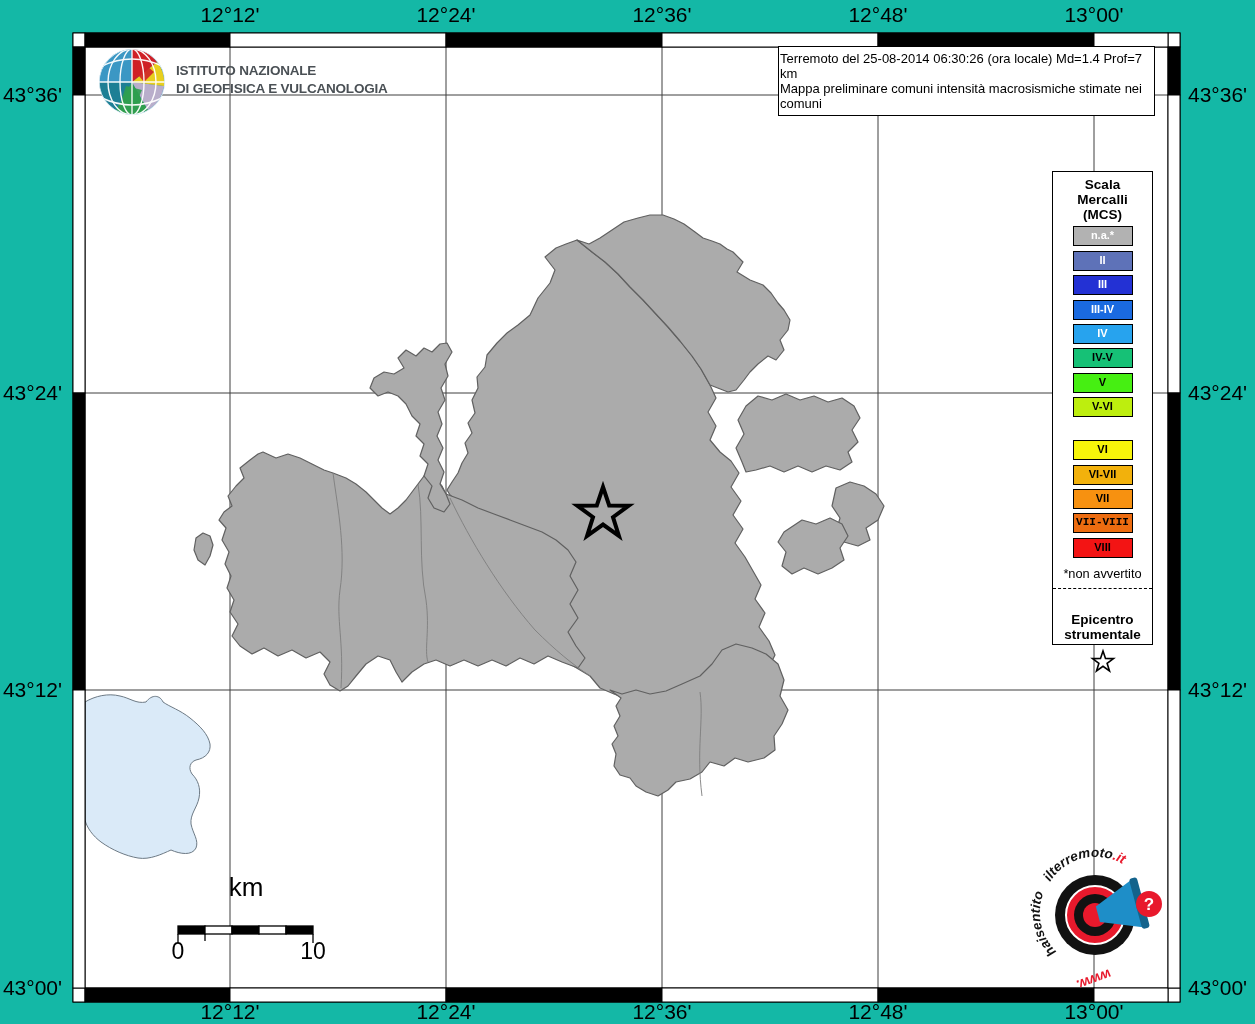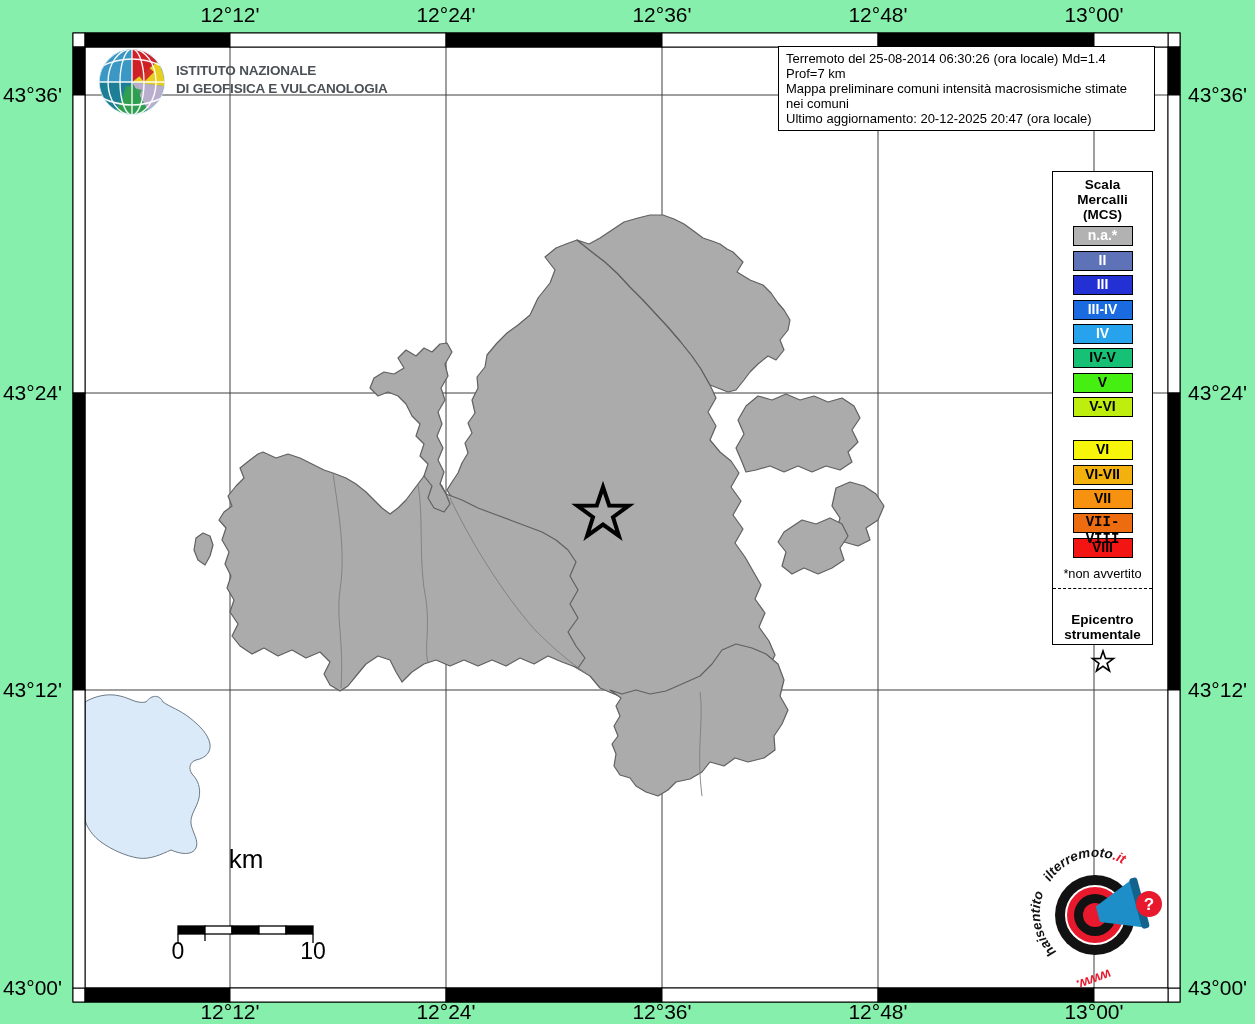--- a/index.html
+++ b/index.html
@@ -1,36 +1,36 @@
 <!DOCTYPE html>
 <html><head>
 <meta charset="utf-8">
 <style>
   html,body{margin:0;padding:0;background:#fff;}
   *{box-sizing:border-box;}
-  #canvas{position:relative;width:1255px;height:1024px;background:#86efac;
+  #canvas{position:relative;width:1255px;height:1024px;background:#14b8a6;
           font-family:"Liberation Sans",sans-serif;overflow:hidden;}
   #mapsvg{position:absolute;left:0;top:0;}
   .ax{position:absolute;font-size:21px;color:#000;white-space:nowrap;}
   .ax.t,.ax.b{width:124px;text-align:center;}
   .ax.l{width:62px;text-align:right;}
   .ax.r{width:70px;text-align:left;}
   #infobox{position:absolute;left:778px;top:46px;width:377px;background:#fff;
-           border:1px solid #000;padding:4px 7px;font-size:13px;line-height:15px;color:#000;}
+           border:1px solid #000;padding:4px 1px;font-size:13px;line-height:15px;color:#000;}
   #ingv-text{position:absolute;left:176px;top:62px;color:#4a5055;font-weight:bold;
              font-size:13.5px;line-height:18px;letter-spacing:-0.2px;white-space:nowrap;}
   #legend{position:absolute;left:1052px;top:171px;width:101px;height:474px;background:#fff;
           border:1.6px solid #000;text-align:center;}
   #legend .ttl{font-weight:bold;font-size:13.5px;line-height:15px;margin-top:5px;color:#000;}
   .sw{width:60px;height:20px;margin:4.4px auto 0;border:1.7px solid #000;
-      font-weight:bold;font-size:14px;line-height:17px;}
+      font-weight:bold;font-size:11px;line-height:17px;}
   #legend .foot{font-size:12.8px;margin-top:8px;color:#000;}
   #legend .dash{border-top:1.6px dashed #000;margin-top:7px;}
   #legend .epi{font-weight:bold;font-size:13.5px;line-height:15.5px;margin-top:23px;color:#000;}
-  #kmlabel{position:absolute;left:216px;top:844px;width:60px;text-align:center;
+  #kmlabel{position:absolute;left:216px;top:872px;width:60px;text-align:center;
            font-size:26px;color:#000;}
   .sblab{position:absolute;top:938px;width:40px;text-align:center;font-size:23px;color:#000;}
   #ingv-logo{position:absolute;left:96px;top:46px;}
   #hsit-logo{position:absolute;left:1028px;top:848px;}
 </style>
 </head>
 <body>
 
 <div id="canvas">
 
@@ -213,21 +213,20 @@
     </g>
   </svg>
   <div id="ingv-text">
     <div>ISTITUTO NAZIONALE</div>
     <div>DI GEOFISICA E VULCANOLOGIA</div>
   </div>
 
   <div id="infobox">
     <div>Terremoto del 25-08-2014 06:30:26 (ora locale) Md=1.4 Prof=7 km</div>
     <div>Mappa preliminare comuni intensità macrosismiche stimate nei comuni</div>
-    <div>Ultimo aggiornamento: 20-12-2025 20:47 (ora locale)</div>
   </div>
 
   <div id="legend">
     <div class="ttl">
       <div>Scala</div>
       <div>Mercalli</div>
       <div>(MCS)</div>
     </div>
     <div class="sw" style="background-color: rgb(178, 178, 178); color: rgb(255, 255, 255);">n.a.*</div>
     <div class="sw" style="background-color: rgb(94, 114, 184); color: rgb(255, 255, 255);">II</div>

